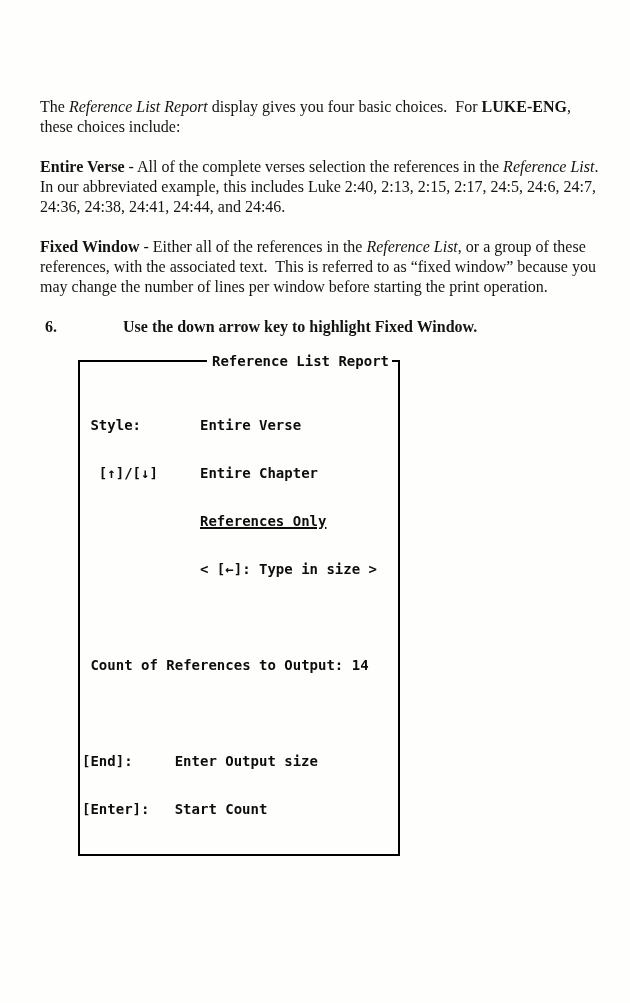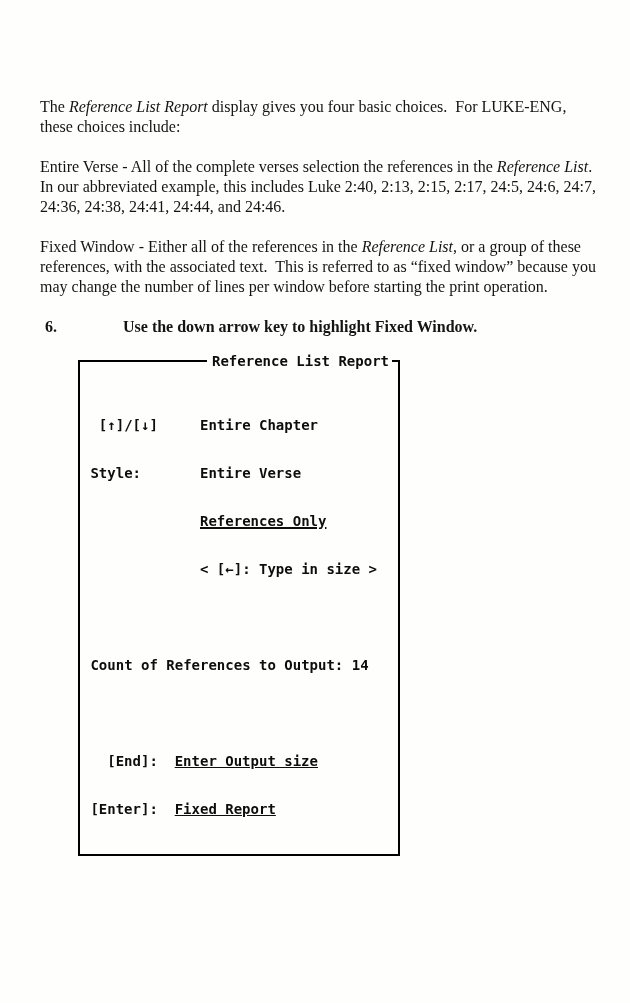--- a/index.html
+++ b/index.html
@@ -9,21 +9,21 @@
     overflow: hidden;
     background: #fefefd;
     color: #141414;
     font-family: "Liberation Serif", serif;
     font-size: 16px;
     line-height: 20px;
   }
   .page { padding-top: 97px; }
   .content { margin: 0 28px 0 40px; }
   .body-par { margin: 0 0 20px 0; white-space: pre-wrap; }
-  .bd { font-weight: normal; text-align: center; }
+  .bd { font-weight: bold; text-align: center; }
   .it { font-style: italic; }
   .step { display: flex; font-weight: bold; margin: 0 0 0 0; white-space: pre-wrap; }
   .step-num { width: 35px; padding-left: 5px; box-sizing: border-box; flex: none; }
   .step-text { flex: 1; margin-left: 48px; }
 
   
   .screen {
     position: relative;
     margin: 23px 0 0 38px;
     width: 322px;
@@ -51,47 +51,47 @@
   .underline { text-decoration: underline; text-decoration-thickness: 1.5px; }
   .hl {
     margin-left: -18px;
     padding: 1px 12px;
     letter-spacing: 1.5px;
     border: 2px solid #000;
     background-color: #fff;
     background-image: radial-gradient(circle, #8a8a8a 35%, rgba(0,0,0,0) 36%);
     background-size: 3px 3px;
   }
-  .klabel { display: inline-block; width: 9ch; text-align: right; }
-  .kval { margin-left: 2ch; text-decoration: underline; }
+  .klabel { display: inline-block; width: 9ch; }
+  .kval { margin-left: 2ch; }
 </style>
 </head>
 <body>
 
 <div class="page">
   <div class="content">
 
     <p class="body-par"><span>The </span><span class="it">Reference List Report</span><span> display gives you four basic choices.  For </span><span class="bd">LUKE-ENG</span><span>, these choices include:</span></p>
 
     <p class="body-par"><span class="bd">Entire Verse</span><span> - All of the complete verses selection the references in the </span><span class="it">Reference List</span><span>.  In our abbreviated example, this includes Luke 2:40, 2:13, 2:15, 2:17, 24:5, 24:6, 24:7, 24:36, 24:38, 24:41, 24:44, and 24:46.</span></p>
 
 
 
     <p class="body-par"><span class="bd">Fixed Window</span><span> - Either all of the references in the </span><span class="it">Reference List</span><span>, or a group of these references, with the associated text.  This is referred to as “fixed window” because you may change the number of lines per window before starting the print operation.</span></p>
 
     <div class="step"><span class="step-num">6.</span><span class="step-text">Use the down arrow key to highlight Fixed Window.</span></div>
 
     <div class="screen">
       <span class="screen-title">Reference List Report</span>
+      <div class="trow"><span class="tlabel"> Style:</span><span>Entire Verse</span></div>
       <div class="trow"><span class="tlabel">  [↑]/[↓]</span><span>Entire Chapter</span></div>
-      <div class="trow"><span class="tlabel"> Style:</span><span>Entire Verse</span></div>
       <div class="trow"><span class="tlabel"></span><span class="underline">References Only</span></div>
       <div class="trow"><span class="tlabel"></span><span>&lt; [←]: Type in size &gt;</span></div>
       <div class="blank"></div>
       <div class="trow"><span> Count of References to Output: </span><span>14</span></div>
       <div class="blank"></div>
       <div class="trow"><span class="klabel">[End]:</span><span class="kval">Enter Output size</span></div>
-      <div class="trow"><span class="klabel">[Enter]:</span><span class="kval">Fixed Report</span></div>
+      <div class="trow"><span class="klabel">[Enter]:</span><span class="kval">Start Count</span></div>
     </div>
 
   </div>
 
 </div>
 
 </body></html>

